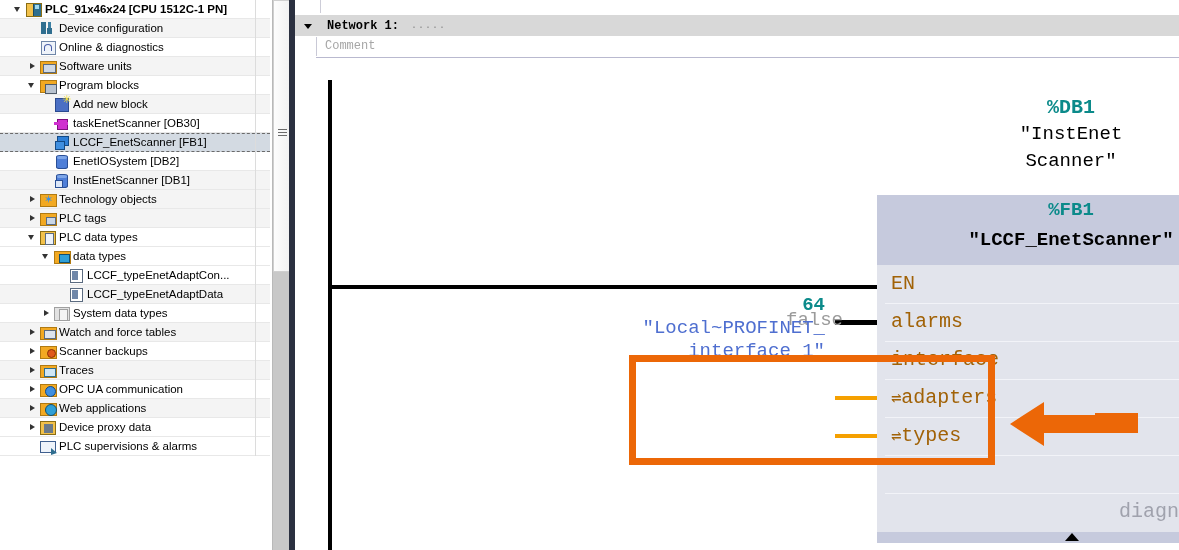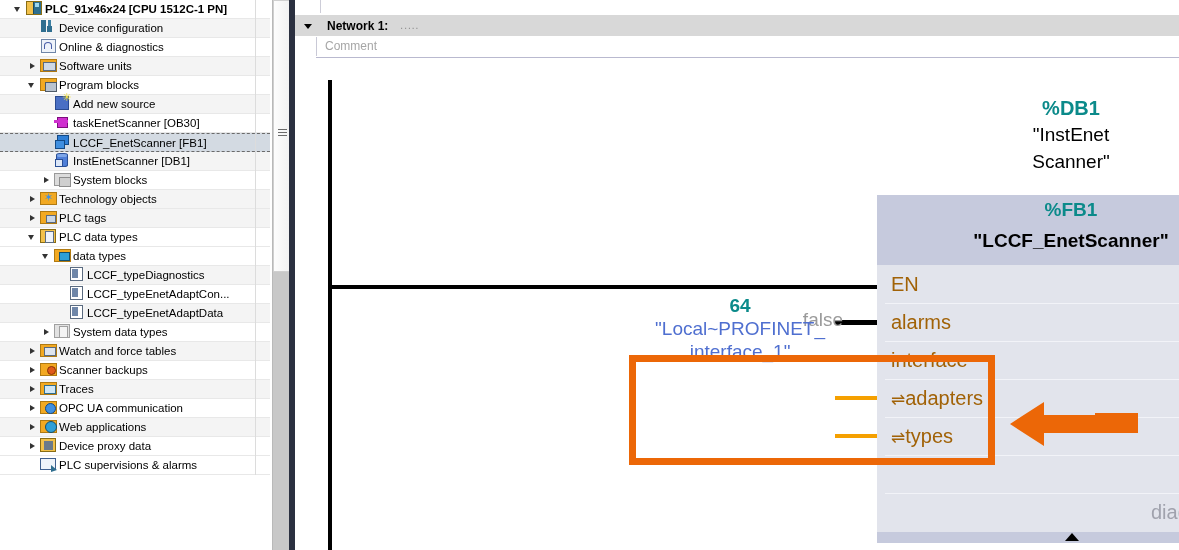--- a/index.html
+++ b/index.html
@@ -12,21 +12,21 @@
   #app{position:relative;width:1179px;height:550px;}
 
   
   #tree{
     position:absolute;left:0;top:0;width:270px;height:550px;
     background:#ffffff;overflow:hidden;
   }
   .trow{
     position:relative;height:19px;box-sizing:border-box;
     border-bottom:1px solid #e8e8e8;
-    display:flex;align-items:flex-start;
+    display:flex;align-items:center;
     font-size:11.5px;color:#000;white-space:nowrap;
   }
   .trow.alt{background:#f4f4f4;}
   .trow.sel{background:#d3dae2;border-top:1px dashed #6a6a6a;border-bottom:1px dashed #6a6a6a;}
   .trow.bold .tlabel{font-weight:bold;}
   .twist{
     width:11px;height:19px;flex:0 0 11px;position:relative;
   }
   .twist.closed::before{
     content:"";position:absolute;left:2px;top:6px;
@@ -125,21 +125,21 @@
   #treescroll{position:absolute;left:272px;top:0;width:17px;height:550px;background:#c8c8c8;border-left:1px solid #b9b9b9;}
   #treethumb{position:absolute;left:0;top:0;width:17px;height:272px;
     background:linear-gradient(to right,#fdfdfd,#f2f2f2);border:1px solid #cfcfcf;box-sizing:border-box;}
   #treegrip{position:absolute;left:4px;top:128px;width:9px;height:9px;}
   #treegrip i{display:block;height:1px;background:#6a6a6a;margin-bottom:2px;}
 
   
   #divider{position:absolute;left:289px;top:0;width:6px;height:550px;background:#2b3040;}
 
   
-  #canvas{position:absolute;left:295px;top:0;width:884px;height:550px;background:#fff;overflow:hidden;}
+  #canvas{position:absolute;left:295px;top:0;width:884px;height:550px;background:#fff;overflow:hidden;font-family:Liberation Mono, monospace;}
 
   #netstrip{position:absolute;left:0;top:0;width:884px;height:15px;background:#fff;}
   #netstrip .tick{position:absolute;left:25px;top:0;width:1px;height:13px;background:#cdcdd8;}
 
   #netheader{position:absolute;left:0;top:15px;width:884px;height:21px;background:#d8d8d8;display:flex;align-items:center;}
   #netcollapse{width:32px;height:21px;position:relative;}
   #netcollapse::before{content:"";position:absolute;left:9px;top:9px;border-top:5px solid #000;border-left:4px solid transparent;border-right:4px solid transparent;}
   #nettitle{font-size:12px;font-weight:bold;color:#000;}
   #netdots{font-size:10px;color:#8a8a8a;margin-left:12px;letter-spacing:1px;}
 
@@ -167,21 +167,21 @@
   .portrow .sep{position:absolute;left:8px;top:0;width:372px;height:1px;background:#f2f3f8;}
   .pin{position:absolute;font-size:20px;color:#a16207;line-height:38px;}
   .pin.left{left:14px;}
   .pin.right{right:14px;}
   .pin.dim{color:#a0a2ad;}
   .swap{font-size:17px;}
 
   
   .operand{position:absolute;font-size:19px;line-height:22px;text-align:right;white-space:nowrap;}
   .op-gray{color:#9a9a9a;}
-  .op-blue{color:#4f6fd0;text-align:center;}
+  .op-blue{color:#4f6fd0;}
   .op-red{color:#e03a4e;}
   .op-teal{color:#0b8a8a;font-weight:bold;}
 
   .wire-b{position:absolute;height:4px;background:#000;}
   .wire-o{position:absolute;height:4px;background:#f5a000;}
 
   
   #hlbox{position:absolute;left:334px;top:355px;width:366px;height:110px;border:7px solid #ec6707;box-sizing:border-box;background:transparent;}
   #hlarrow{position:absolute;left:715px;top:400px;width:90px;height:48px;}
   #hldash{position:absolute;left:800px;top:413px;width:43px;height:20px;background:#ec6707;}
@@ -242,59 +242,59 @@
         </span>
         <span class="tlabel">Program blocks</span>
         <span class="tcolsep"></span>
       </div>
       <div class="trow alt">
         <span style="width:42px;flex:0 0 42px"></span>
         <span class="twist "></span>
         <span class="ticon">
           <span class="ic-addnew"></span>
         </span>
-        <span class="tlabel">Add new source</span>
+        <span class="tlabel">Add new block</span>
         <span class="tcolsep"></span>
       </div>
       <div class="trow">
         <span style="width:42px;flex:0 0 42px"></span>
         <span class="twist "></span>
         <span class="ticon">
           <span class="ic-ob"></span>
         </span>
         <span class="tlabel">taskEnetScanner [OB30]</span>
         <span class="tcolsep"></span>
       </div>
       <div class="trow sel">
         <span style="width:42px;flex:0 0 42px"></span>
         <span class="twist "></span>
         <span class="ticon">
           <span class="ic-fb"></span>
         </span>
         <span class="tlabel">LCCF_EnetScanner [FB1]</span>
         <span class="tcolsep"></span>
       </div>
+      <div class="trow">
+        <span style="width:42px;flex:0 0 42px"></span>
+        <span class="twist "></span>
+        <span class="ticon">
+          <span class="ic-db"></span>
+        </span>
+        <span class="tlabel">EnetIOSystem [DB2]</span>
+        <span class="tcolsep"></span>
+      </div>
       <div class="trow alt">
         <span style="width:42px;flex:0 0 42px"></span>
         <span class="twist "></span>
         <span class="ticon">
           <span class="ic-db ic-dbi"></span>
         </span>
         <span class="tlabel">InstEnetScanner [DB1]</span>
         <span class="tcolsep"></span>
       </div>
-      <div class="trow">
-        <span style="width:42px;flex:0 0 42px"></span>
-        <span class="twist closed"></span>
-        <span class="ticon">
-          <span class="ic-sysblk"></span>
-        </span>
-        <span class="tlabel">System blocks</span>
-        <span class="tcolsep"></span>
-      </div>
       <div class="trow alt">
         <span style="width:28px;flex:0 0 28px"></span>
         <span class="twist closed"></span>
         <span class="ticon">
           <span class="ic-tech"></span>
         </span>
         <span class="tlabel">Technology objects</span>
         <span class="tcolsep"></span>
       </div>
       <div class="trow alt">
@@ -315,29 +315,20 @@
         <span class="tlabel">PLC data types</span>
         <span class="tcolsep"></span>
       </div>
       <div class="trow">
         <span style="width:42px;flex:0 0 42px"></span>
         <span class="twist open"></span>
         <span class="ticon">
           <span class="ic-dts"></span>
         </span>
         <span class="tlabel">data types</span>
-        <span class="tcolsep"></span>
-      </div>
-      <div class="trow alt">
-        <span style="width:56px;flex:0 0 56px"></span>
-        <span class="twist "></span>
-        <span class="ticon">
-          <span class="ic-udt"></span>
-        </span>
-        <span class="tlabel">LCCF_typeDiagnostics</span>
         <span class="tcolsep"></span>
       </div>
       <div class="trow">
         <span style="width:56px;flex:0 0 56px"></span>
         <span class="twist "></span>
         <span class="ticon">
           <span class="ic-udt"></span>
         </span>
         <span class="tlabel">LCCF_typeEnetAdaptCon...</span>
         <span class="tcolsep"></span>

